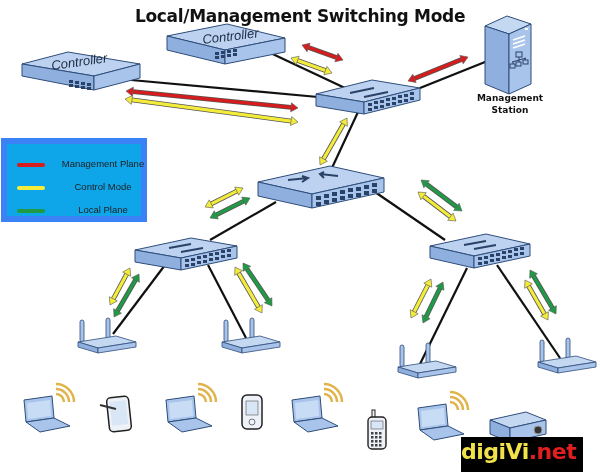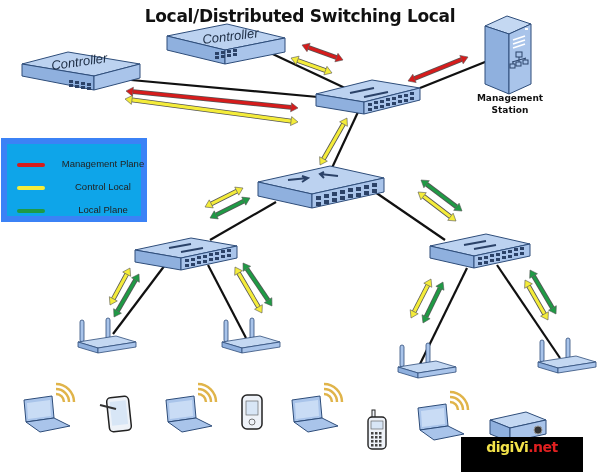--- a/index.html
+++ b/index.html
@@ -6,21 +6,21 @@
   body { width:600px; height:472px; position:relative; overflow:hidden; font-family:"Liberation Sans", sans-serif; }
   #title { position:absolute; left:0; top:6px; width:600px; text-align:center; font-family:"DejaVu Sans", sans-serif; font-weight:bold; font-size:17px; color:#111; letter-spacing:-0.3px; }
   #diagram { position:absolute; left:0; top:0; }
   .sw-label { font-family:"Liberation Sans", sans-serif; font-size:13px; fill:#1d2d44; font-style:italic; }
   .ms-label { font-family:"DejaVu Sans", sans-serif; font-size:9px; font-weight:bold; fill:#111; }
   #legend { position:absolute; left:1px; top:138px; width:146px; height:84px; border:6px solid #3b82f6; background:#0ea5e9; box-sizing:border-box; }
   .lg-row { position:absolute; left:0; width:100%; height:14px; }
   .lg-line { position:absolute; left:10px; top:5px; width:28px; height:4px; border-radius:2px; }
   .lg-text { position:absolute; left:50px; top:0; width:92px; text-align:center; font-size:9.5px; color:#222; font-family:"Liberation Sans", sans-serif; }
   #brand { position:absolute; left:461px; top:437px; width:122px; height:35px; background:#000; }
-  #brand-text { position:absolute; left:0; top:2px; width:100%; text-align:center; font-family:"DejaVu Sans", sans-serif; font-size:14px; font-weight:bold; color:#f2e24a; letter-spacing:-0.5px; }
+  #brand-text { position:absolute; left:0; top:2px; width:100%; font-family:"DejaVu Sans", sans-serif; font-size:22px; font-weight:bold; color:#f2e24a; letter-spacing:-0.5px; }
   #brand-text .net { color:#e02020; }
 </style>
 </head>
 <body>
 
 <svg id="diagram" width="600" height="472" viewBox="0 0 600 472" xmlns="http://www.w3.org/2000/svg">
   <defs>
     <g id="port-grid">
     </g>
   </defs>
@@ -407,30 +407,30 @@
       </g>
       <g transform="translate(486,408)">
         <polygon points="4,12 40,4 60,12 24,20" fill="#c4d8f2" stroke="#2e4d7a" stroke-width="1"></polygon>
         <polygon points="4,12 24,20 24,34 4,26" fill="#8fb0de" stroke="#2e4d7a" stroke-width="1"></polygon>
         <polygon points="24,20 60,12 60,26 24,34" fill="#a9c4ea" stroke="#2e4d7a" stroke-width="1"></polygon>
         <circle cx="52" cy="22" r="4" fill="#333" stroke="#999" stroke-width="1"></circle>
       </g>
     </g>
 </svg>
 
-<div id="title">Local/Distributed Switching Local</div>
+<div id="title">Local/Management Switching Mode</div>
 
 <div id="legend">
   <div class="lg-row" style="top:14px">
     <span class="lg-line" style="background:#d61c1c"></span>
     <span class="lg-text">Management Plane</span>
   </div>
   <div class="lg-row" style="top:37px">
     <span class="lg-line" style="background:#f4ec3a"></span>
-    <span class="lg-text">Control Local</span>
+    <span class="lg-text">Control Mode</span>
   </div>
   <div class="lg-row" style="top:60px">
     <span class="lg-line" style="background:#1f9a45"></span>
     <span class="lg-text">Local Plane</span>
   </div>
 </div>
 
 <div id="brand">
   <div id="brand-text"><span>digi</span><span>Vi</span><span class="net">.net</span></div>
 </div>

